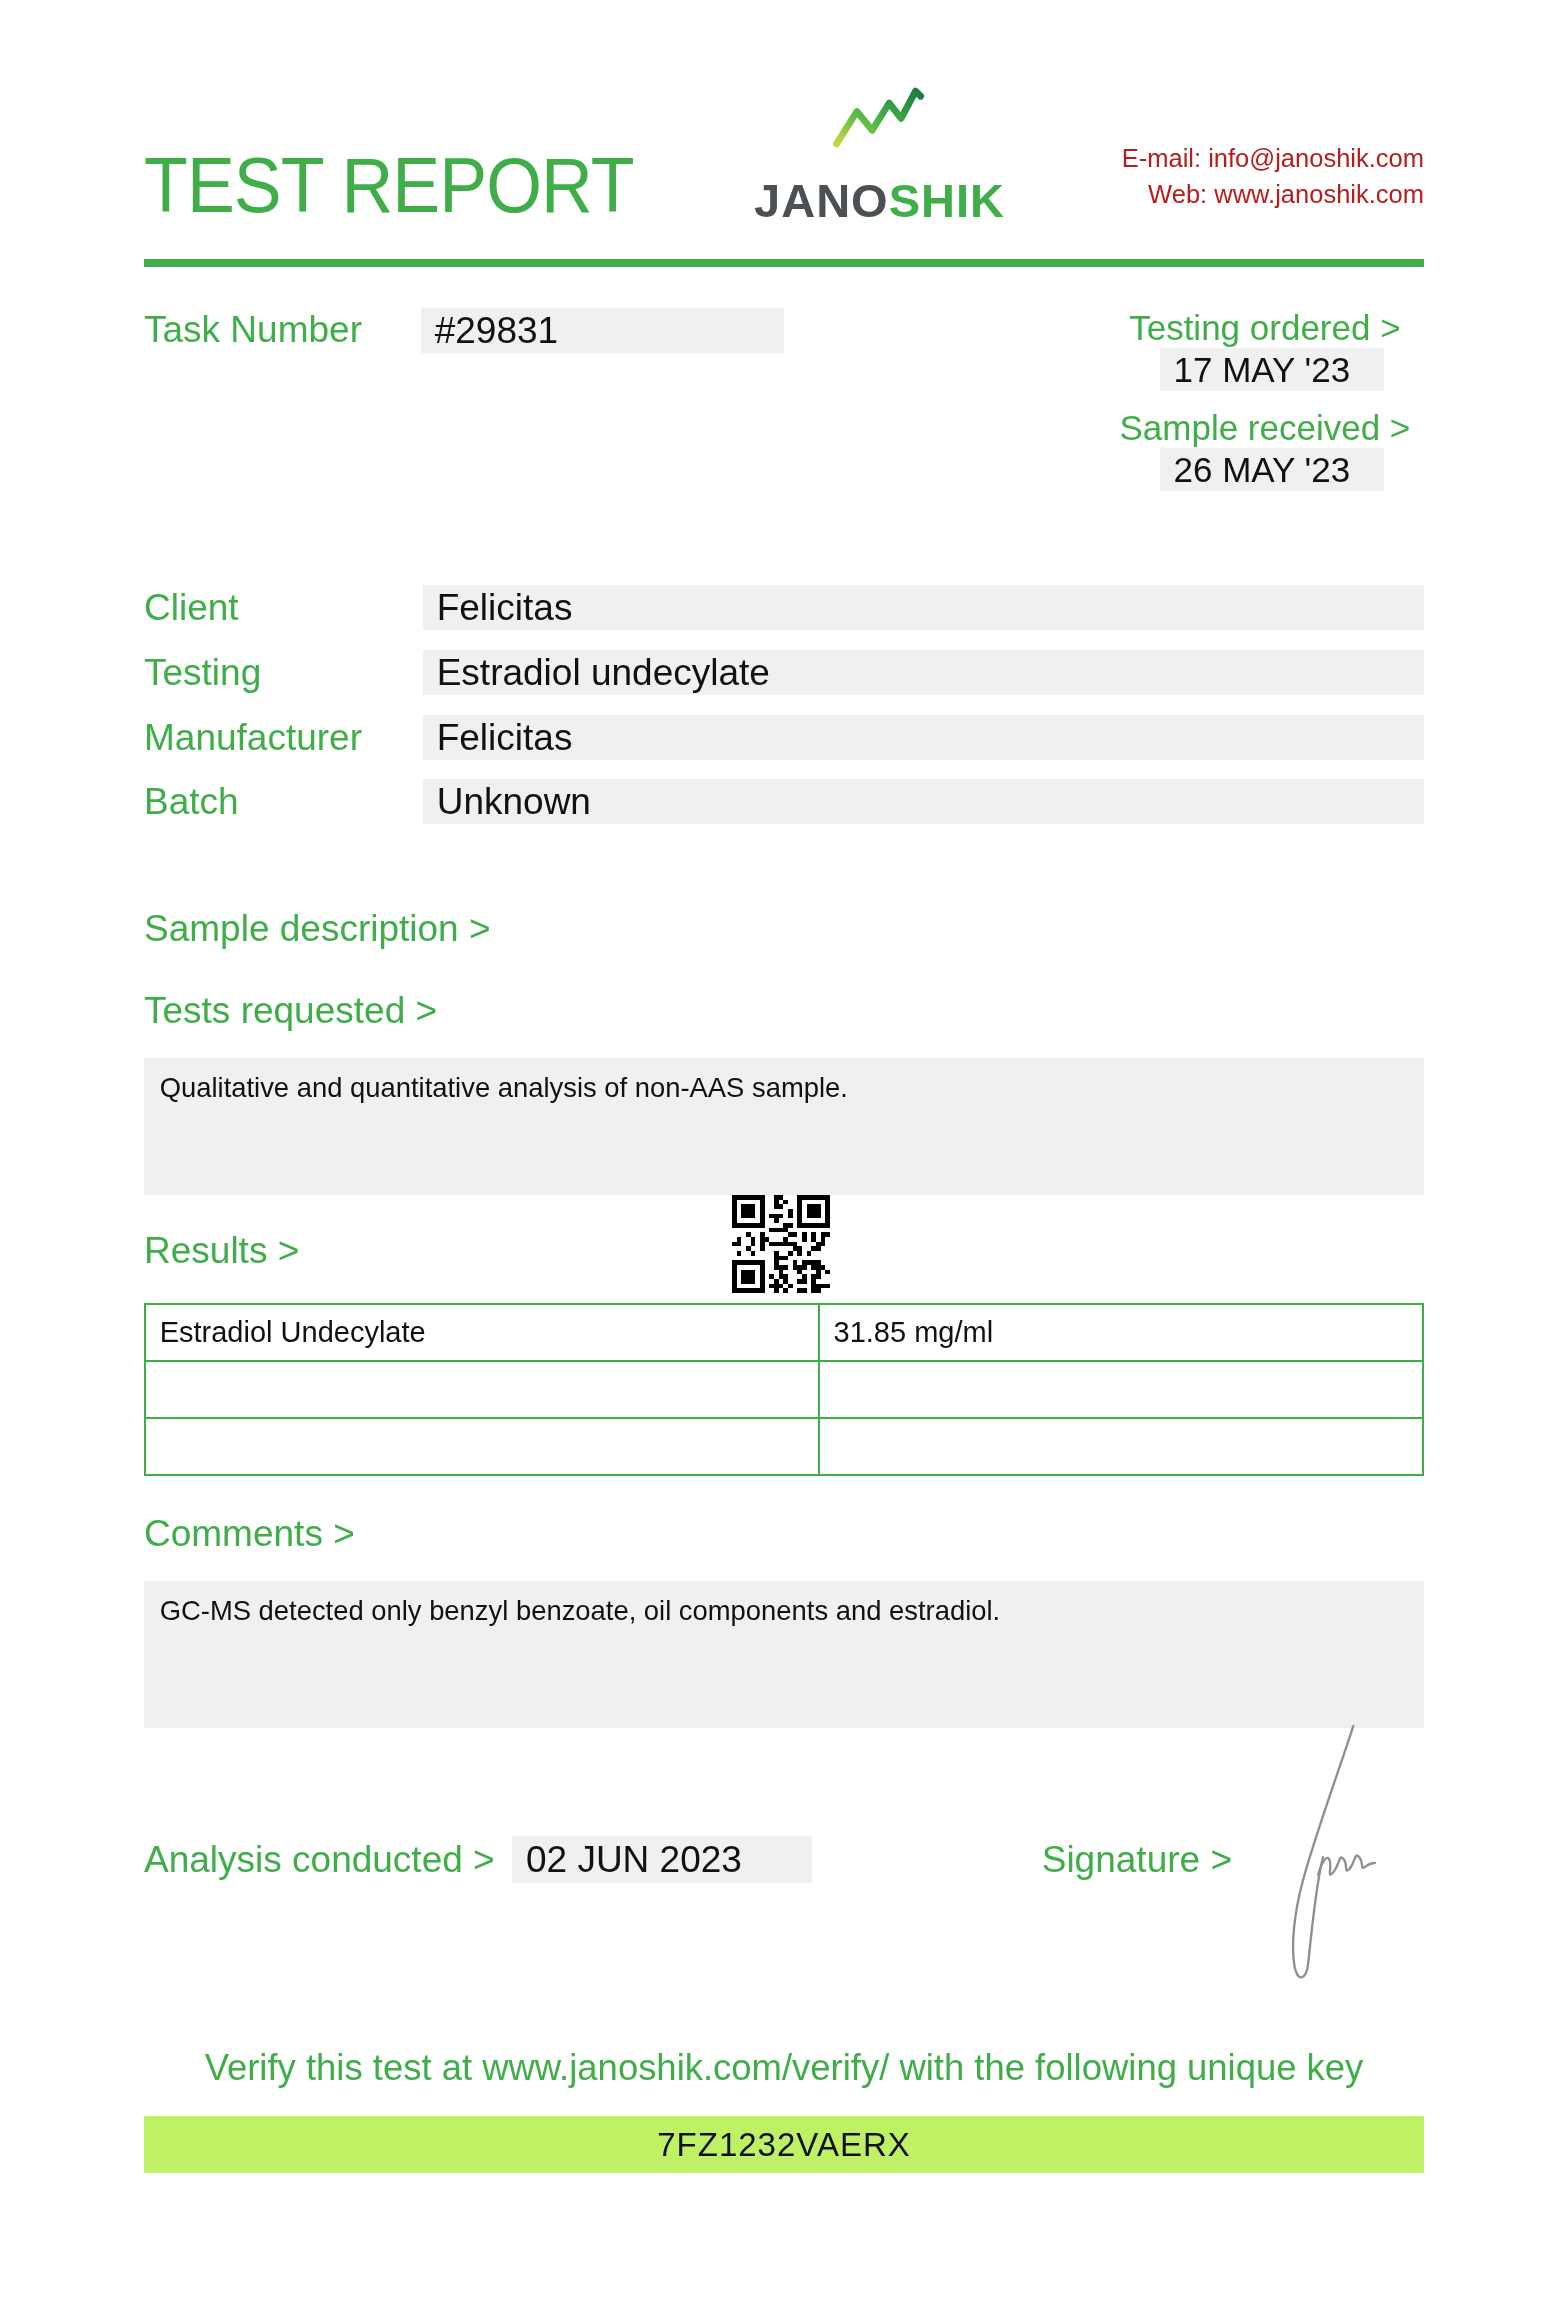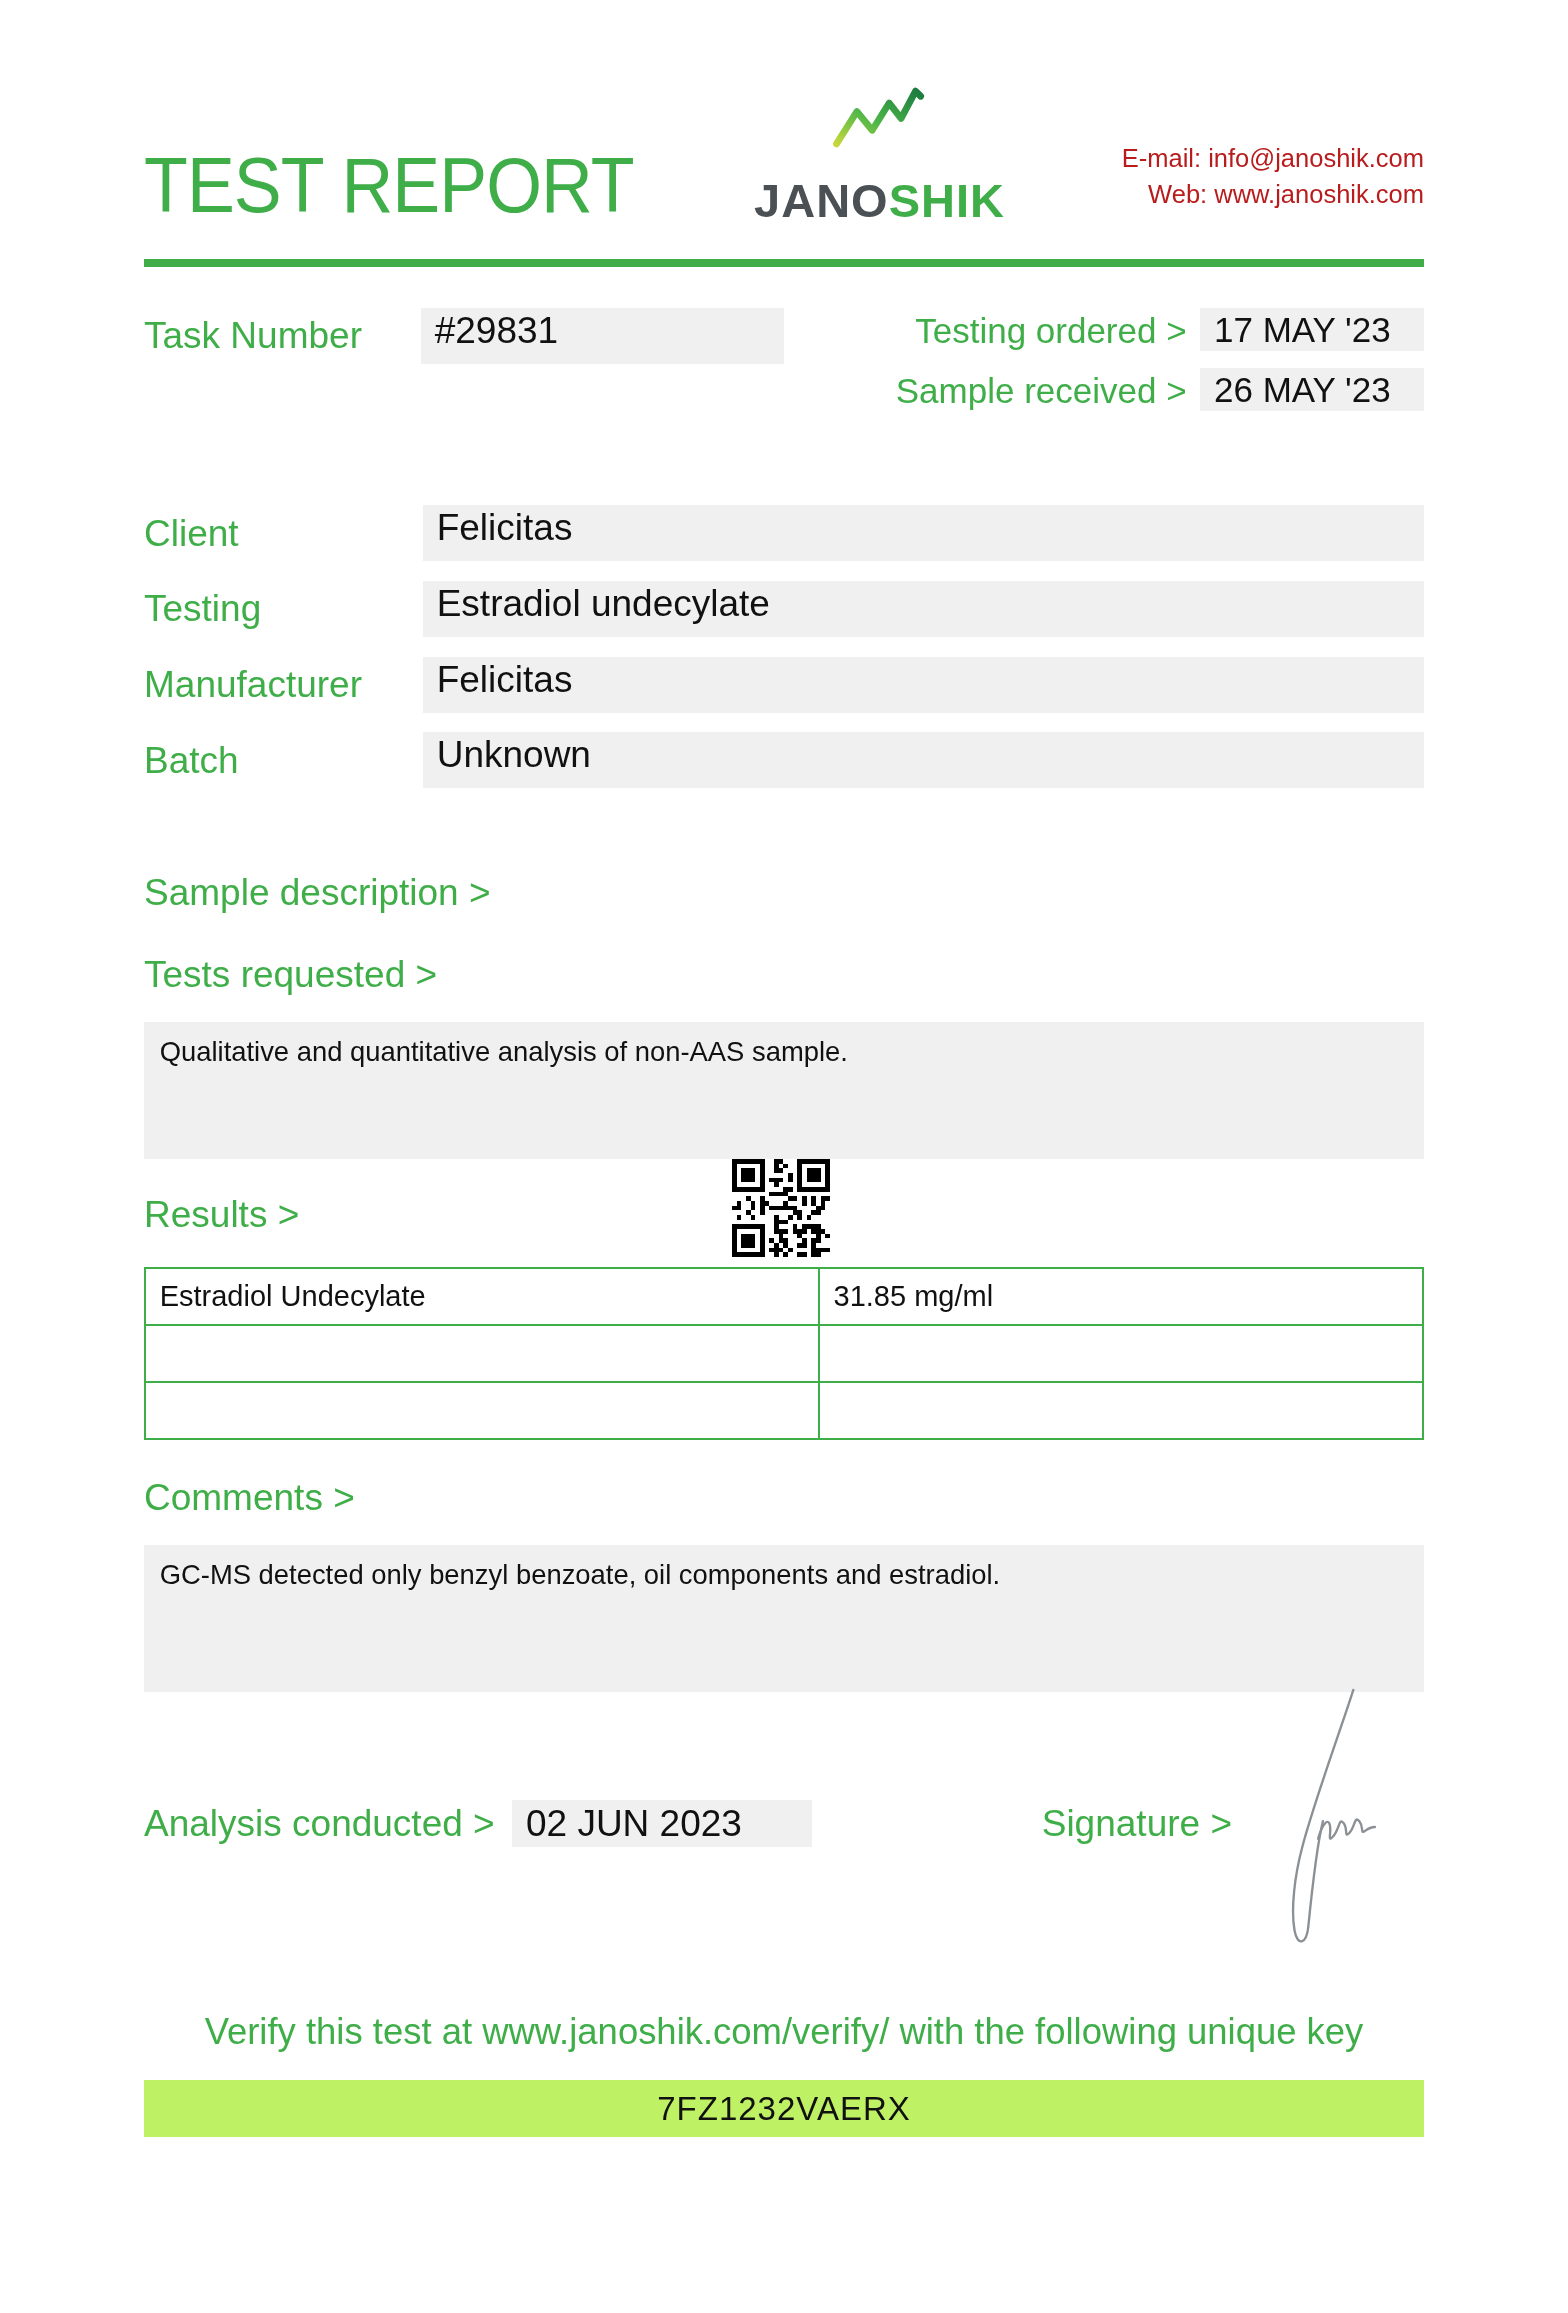--- a/index.html
+++ b/index.html
@@ -34,26 +34,26 @@
 
   
   .divider{height:7.8px;background:#3FAE49;margin:35px 144px 0 144px;}
 
   
   .task-row{margin:41px 144px 0 144px;display:flex;justify-content:space-between;align-items:flex-start;}
   .task-left{display:flex;align-items:center;}
   .green-label{color:#3FAE49;font-size:37px;white-space:nowrap;}
   .task-left .green-label{width:277px;}
   .value-box{
-    background:#F0F0F0;height:56px;line-height:45px;
+    background:#F0F0F0;height:45px;line-height:45px;
     font-size:37px;color:#111;padding:0 0 0 13.7px;white-space:nowrap;overflow:hidden;
   }
   .task-box{width:349px;}
   .dates{display:flex;flex-direction:column;gap:17.6px;}
-  .date-row{display:flex;align-items:flex-end;justify-content:flex-end;}
+  .date-row{display:flex;align-items:center;justify-content:flex-end;flex-direction:column;}
   .date-row .green-label{font-size:35px;margin-right:13.7px;}
   .date-box{width:210px;font-size:35px;height:43px;line-height:43px;}
 
   
   .info{margin:94px 144px 0 144px;}
   .info-row{display:flex;align-items:center;margin-bottom:19.6px;}
   .info-row .green-label{width:279px;line-height:45px;}
   .info-row .value-box{flex:1;}
 
   

